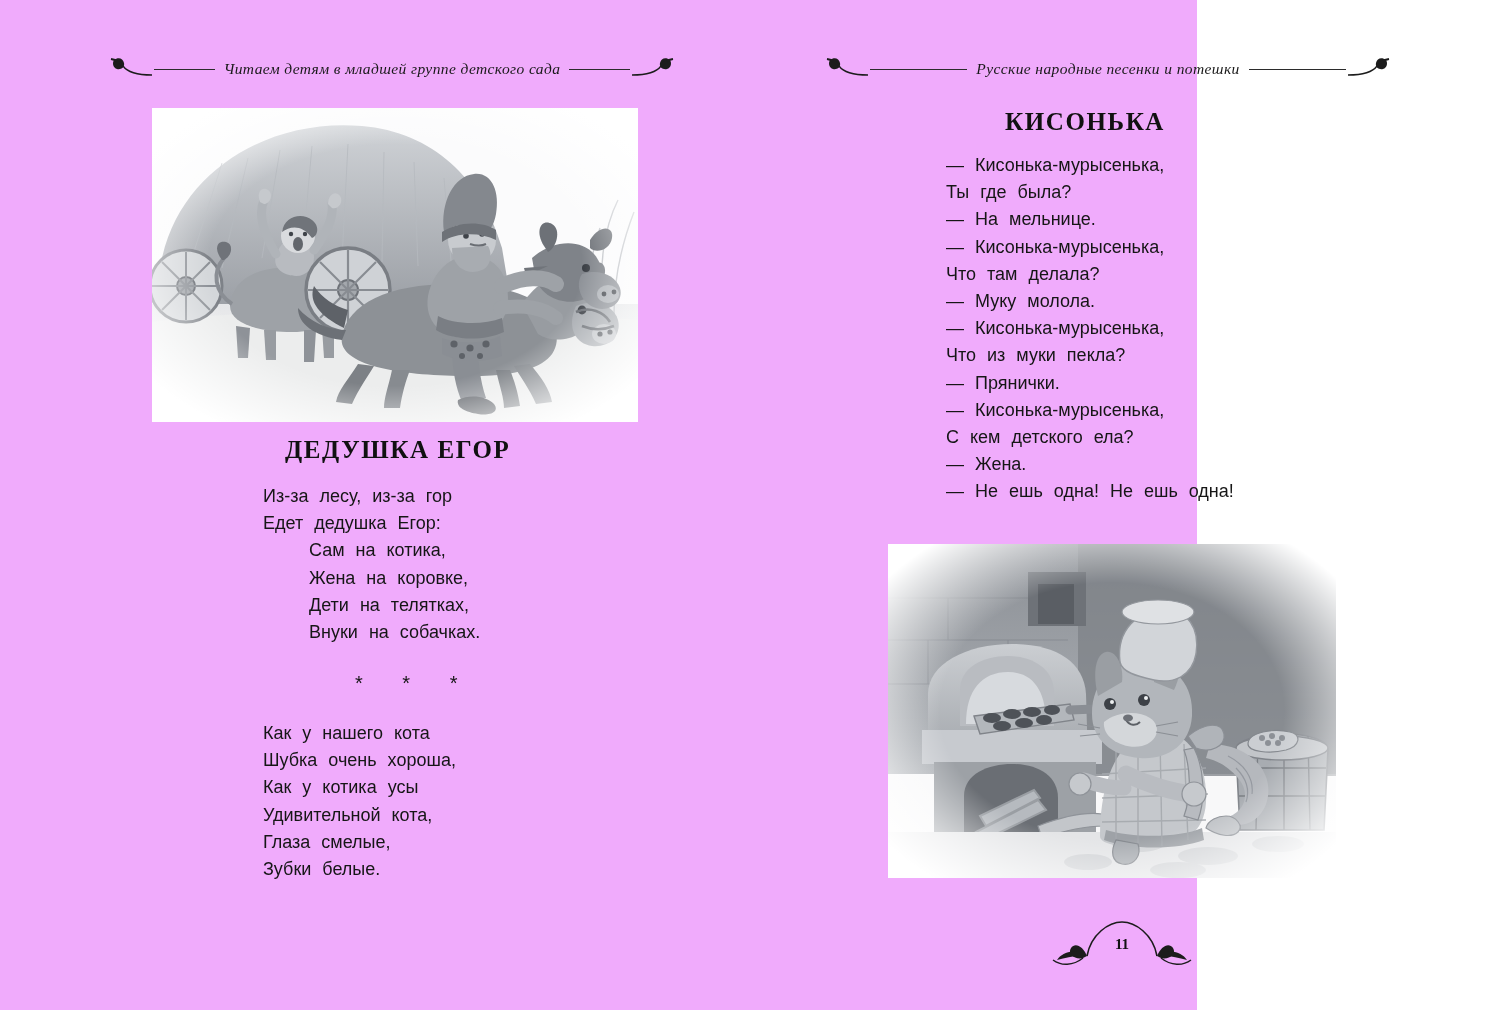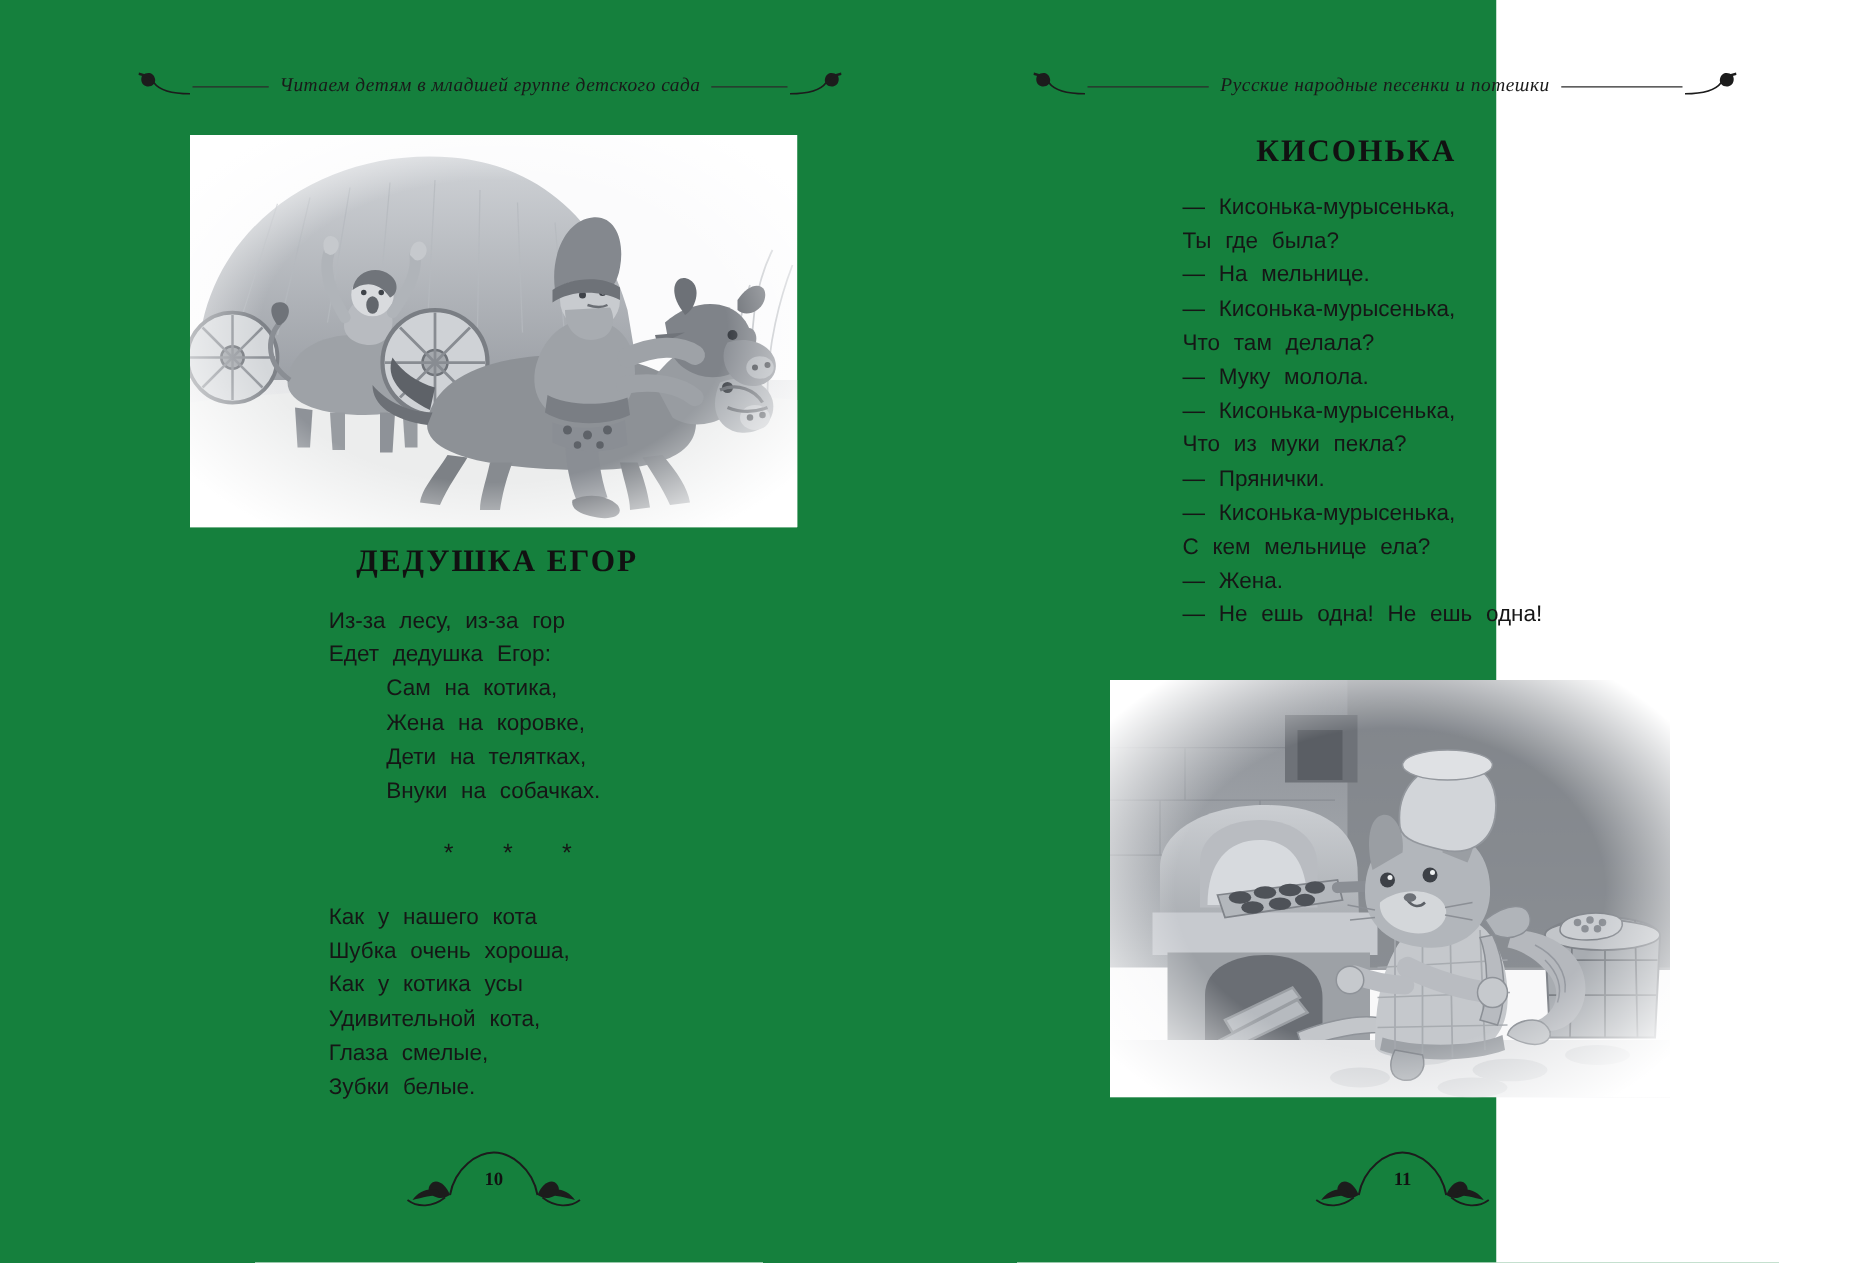--- a/index.html
+++ b/index.html
@@ -11,21 +11,21 @@
     width: 1500px;
     height: 1010px;
     overflow: hidden;
     font-family: "Liberation Sans", sans-serif;
     color: #1a1a1a;
   }
   .spread {
     position: relative;
     width: 1197px;
     height: 1010px;
-    background: #15803d;
+    background: #f0abfc;
   }
   .page {
     position: absolute;
     top: 0;
     height: 1010px;
     width: 750px;
   }
   .page-left  { left: 0; }
   .page-right { left: 750px; }
 
@@ -323,32 +323,20 @@
 
     <div class="verse" style="left:263px; top:720px;">
       <span class="ln">Как у нашего кота</span>
       <span class="ln">Шубка очень хороша,</span>
       <span class="ln">Как у котика усы</span>
       <span class="ln">Удивительной кота,</span>
       <span class="ln">Глаза смелые,</span>
       <span class="ln">Зубки белые.</span>
     </div>
 
-    <div class="folio" style="left:320px; top:912px;">
-      <svg width="150" height="60" viewBox="0 0 150 60">
-        <path d="M40 44 C44 22 62 10 75 10 C88 10 106 22 110 44" stroke="#1c1c1c" stroke-width="1.6" fill="none"></path>
-        <path d="M40 44 C36 34 28 30 24 36 C20 42 28 48 36 46 Z" fill="#1c1c1c"></path>
-        <path d="M110 44 C114 34 122 30 126 36 C130 42 122 48 114 46 Z" fill="#1c1c1c"></path>
-        <path d="M36 46 C26 54 14 54 6 48" stroke="#1c1c1c" stroke-width="1.4" fill="none"></path>
-        <path d="M114 46 C124 54 136 54 144 48" stroke="#1c1c1c" stroke-width="1.4" fill="none"></path>
-        <path d="M30 40 C22 38 14 42 10 48 C18 46 26 44 32 44 Z" fill="#1c1c1c"></path>
-        <path d="M120 40 C128 38 136 42 140 48 C132 46 124 44 118 44 Z" fill="#1c1c1c"></path>
-      </svg>
-      <span class="folio-num">10</span>
-    </div>
   </div>
 
   <div class="page page-right">
 
     <div class="runhead runhead-right">
       <span class="flourish">
         <svg width="46" height="30" viewBox="0 0 46 30">
           <path d="M6 6 C10 3 15 4 16 9 C17 13 13 16 9 15 C5 14 4 9 6 6 Z" fill="#1c1c1c"></path>
           <path d="M3 5 C9 6 13 9 15 13" stroke="#1c1c1c" stroke-width="2" fill="none"></path>
           <path d="M15 12 C20 19 30 21 44 21" stroke="#1c1c1c" stroke-width="1.3" fill="none"></path>
@@ -372,21 +360,21 @@
       <span class="ln">— Кисонька-мурысенька,</span>
       <span class="ln">Ты где была?</span>
       <span class="ln">— На мельнице.</span>
       <span class="ln">— Кисонька-мурысенька,</span>
       <span class="ln">Что там делала?</span>
       <span class="ln">— Муку молола.</span>
       <span class="ln">— Кисонька-мурысенька,</span>
       <span class="ln">Что из муки пекла?</span>
       <span class="ln">— Прянички.</span>
       <span class="ln">— Кисонька-мурысенька,</span>
-      <span class="ln">С кем мельнице ела?</span>
+      <span class="ln">С кем детского ела?</span>
       <span class="ln">— Жена.</span>
       <span class="ln">— Не ешь одна! Не ешь одна!</span>
     </div>
 
     <div class="illo" style="left:138px; top:544px; width:448px; height:334px;">
       <svg width="448" height="334" viewBox="0 0 448 334" role="img">
         <defs>
           <radialGradient id="vigR" cx="50%" cy="50%" r="64%">
             <stop offset="60%" stop-color="#ffffff" stop-opacity="0"></stop>
             <stop offset="100%" stop-color="#ffffff" stop-opacity="1"></stop>

